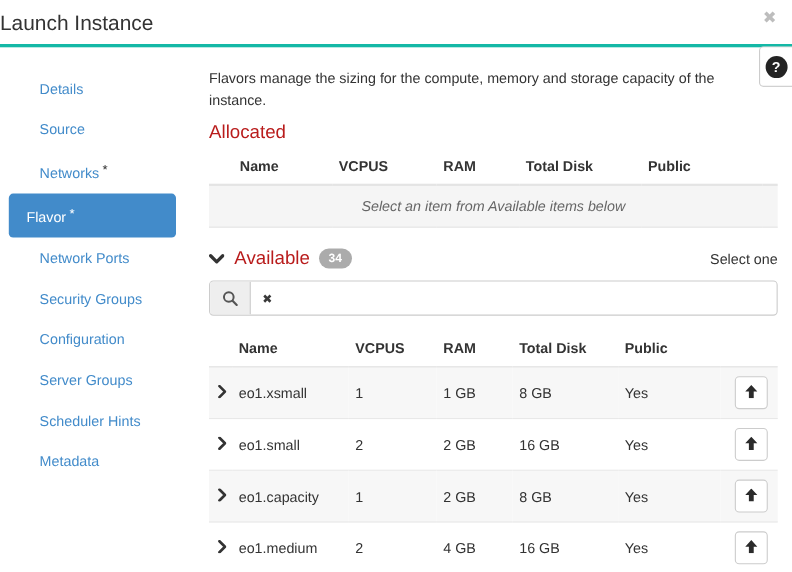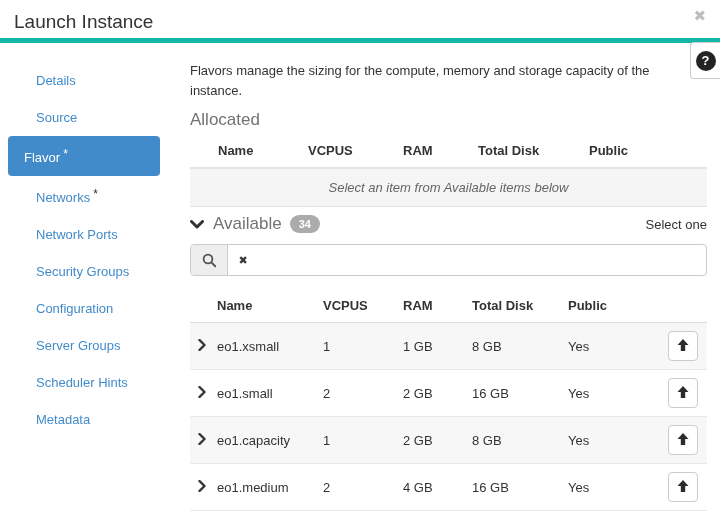--- a/index.html
+++ b/index.html
@@ -6,21 +6,21 @@
   html, body {
     margin: 0; padding: 0;
     width: 720px; height: 520px;
     overflow: hidden;
     background: #fff;
     font-family: "Liberation Sans", "DejaVu Sans", sans-serif;
     color: #333;
   }
 
   
-  .dialog-header { position: relative; height: 43px; padding: 10px 14px; border-bottom: 5px solid #14b8a6; }
+  .dialog-header { position: relative; height: 43px; padding: 10px 0; border-bottom: 3px solid #14b8a6; }
   .dialog-title { font-size: 19px; font-weight: 400; margin: 0; color: #333; line-height: 23px; }
   .close-x {
     position: absolute; top: 7px; right: 14px;
     font-size: 15px; font-weight: bold; color: #bdbdbd; cursor: pointer;
   }
 
   
   .help-btn {
     position: absolute; top: 42px; right: 0;
     width: 30px; height: 37px;
@@ -45,36 +45,36 @@
   }
   .nav-item .star { font-size: 12px; vertical-align: 4px; color: #333; margin-left: 3px; }
   .nav-item.active {
     background: #428bca; color: #fff;
     border-radius: 4px; margin: 0 30px 0 8px; padding: 11px 16px;
   }
   .nav-item.active .star { color: #fff; }
 
   .content { flex: 1; padding: 18px 13px 0 0; }
   .description { font-size: 13px; line-height: 1.5; margin: 0 0 10px 0; max-width: 487px; }
-  .section-heading { font-size: 17px; font-weight: 400; color: #737373; margin: 6px 0 4px; }
+  .section-heading { font-size: 17px; font-weight: 400; color: #b91c1c; margin: 6px 0 4px; }
 
   
   table { width: 100%; border-collapse: collapse; table-layout: fixed; }
   th { font-size: 13px; font-weight: bold; text-align: left; padding: 9px 6px; color: #333; }
   td { font-size: 13px; padding: 8px 6px; color: #333; }
 
   .allocated-table thead th { border-bottom: 2px solid #e4e4e4; }
   .allocated-table th:first-child { padding-left: 28px; }
   .empty-row td {
     background: #f5f5f5; color: #666; font-style: italic;
     text-align: center; padding: 11px 6px; border-bottom: 1px solid #e4e4e4;
   }
 
   
-  .avail-header { display: flex; align-items: center; margin: 7px 0 10px; }
+  .avail-header { display: flex; align-items: center; margin: 18px 0 10px; }
   .avail-header .chev { display: inline-flex; margin-right: 9px; cursor: pointer; }
   .count-badge {
     background: #ababab; color: #fff; border-radius: 10px;
     padding: 3px 9px; font-size: 11px; font-weight: bold; margin-left: 8px;
   }
   .select-hint { margin-left: auto; font-size: 13px; color: #333; }
 
   
   .search-bar {
     display: flex; align-items: stretch; height: 32px;
@@ -120,22 +120,22 @@
 
 <div class="help-btn">
   <span class="help-circle">?</span>
 </div>
 
 <div class="layout">
 
   <nav class="sidebar">
     <a class="nav-item"><span>Details</span></a>
     <a class="nav-item"><span>Source</span></a>
+    <a class="nav-item"><span>Networks</span><span class="star">*</span></a>
     <a class="nav-item active"><span>Flavor</span><span class="star">*</span></a>
-    <a class="nav-item"><span>Networks</span><span class="star">*</span></a>
     <a class="nav-item"><span>Network Ports</span></a>
     <a class="nav-item"><span>Security Groups</span></a>
     <a class="nav-item"><span>Configuration</span></a>
     <a class="nav-item"><span>Server Groups</span></a>
     <a class="nav-item"><span>Scheduler Hints</span></a>
     <a class="nav-item"><span>Metadata</span></a>
   </nav>
 
   <main class="content">
     <p class="description">Flavors manage the sizing for the compute, memory and storage capacity of the instance.</p>

